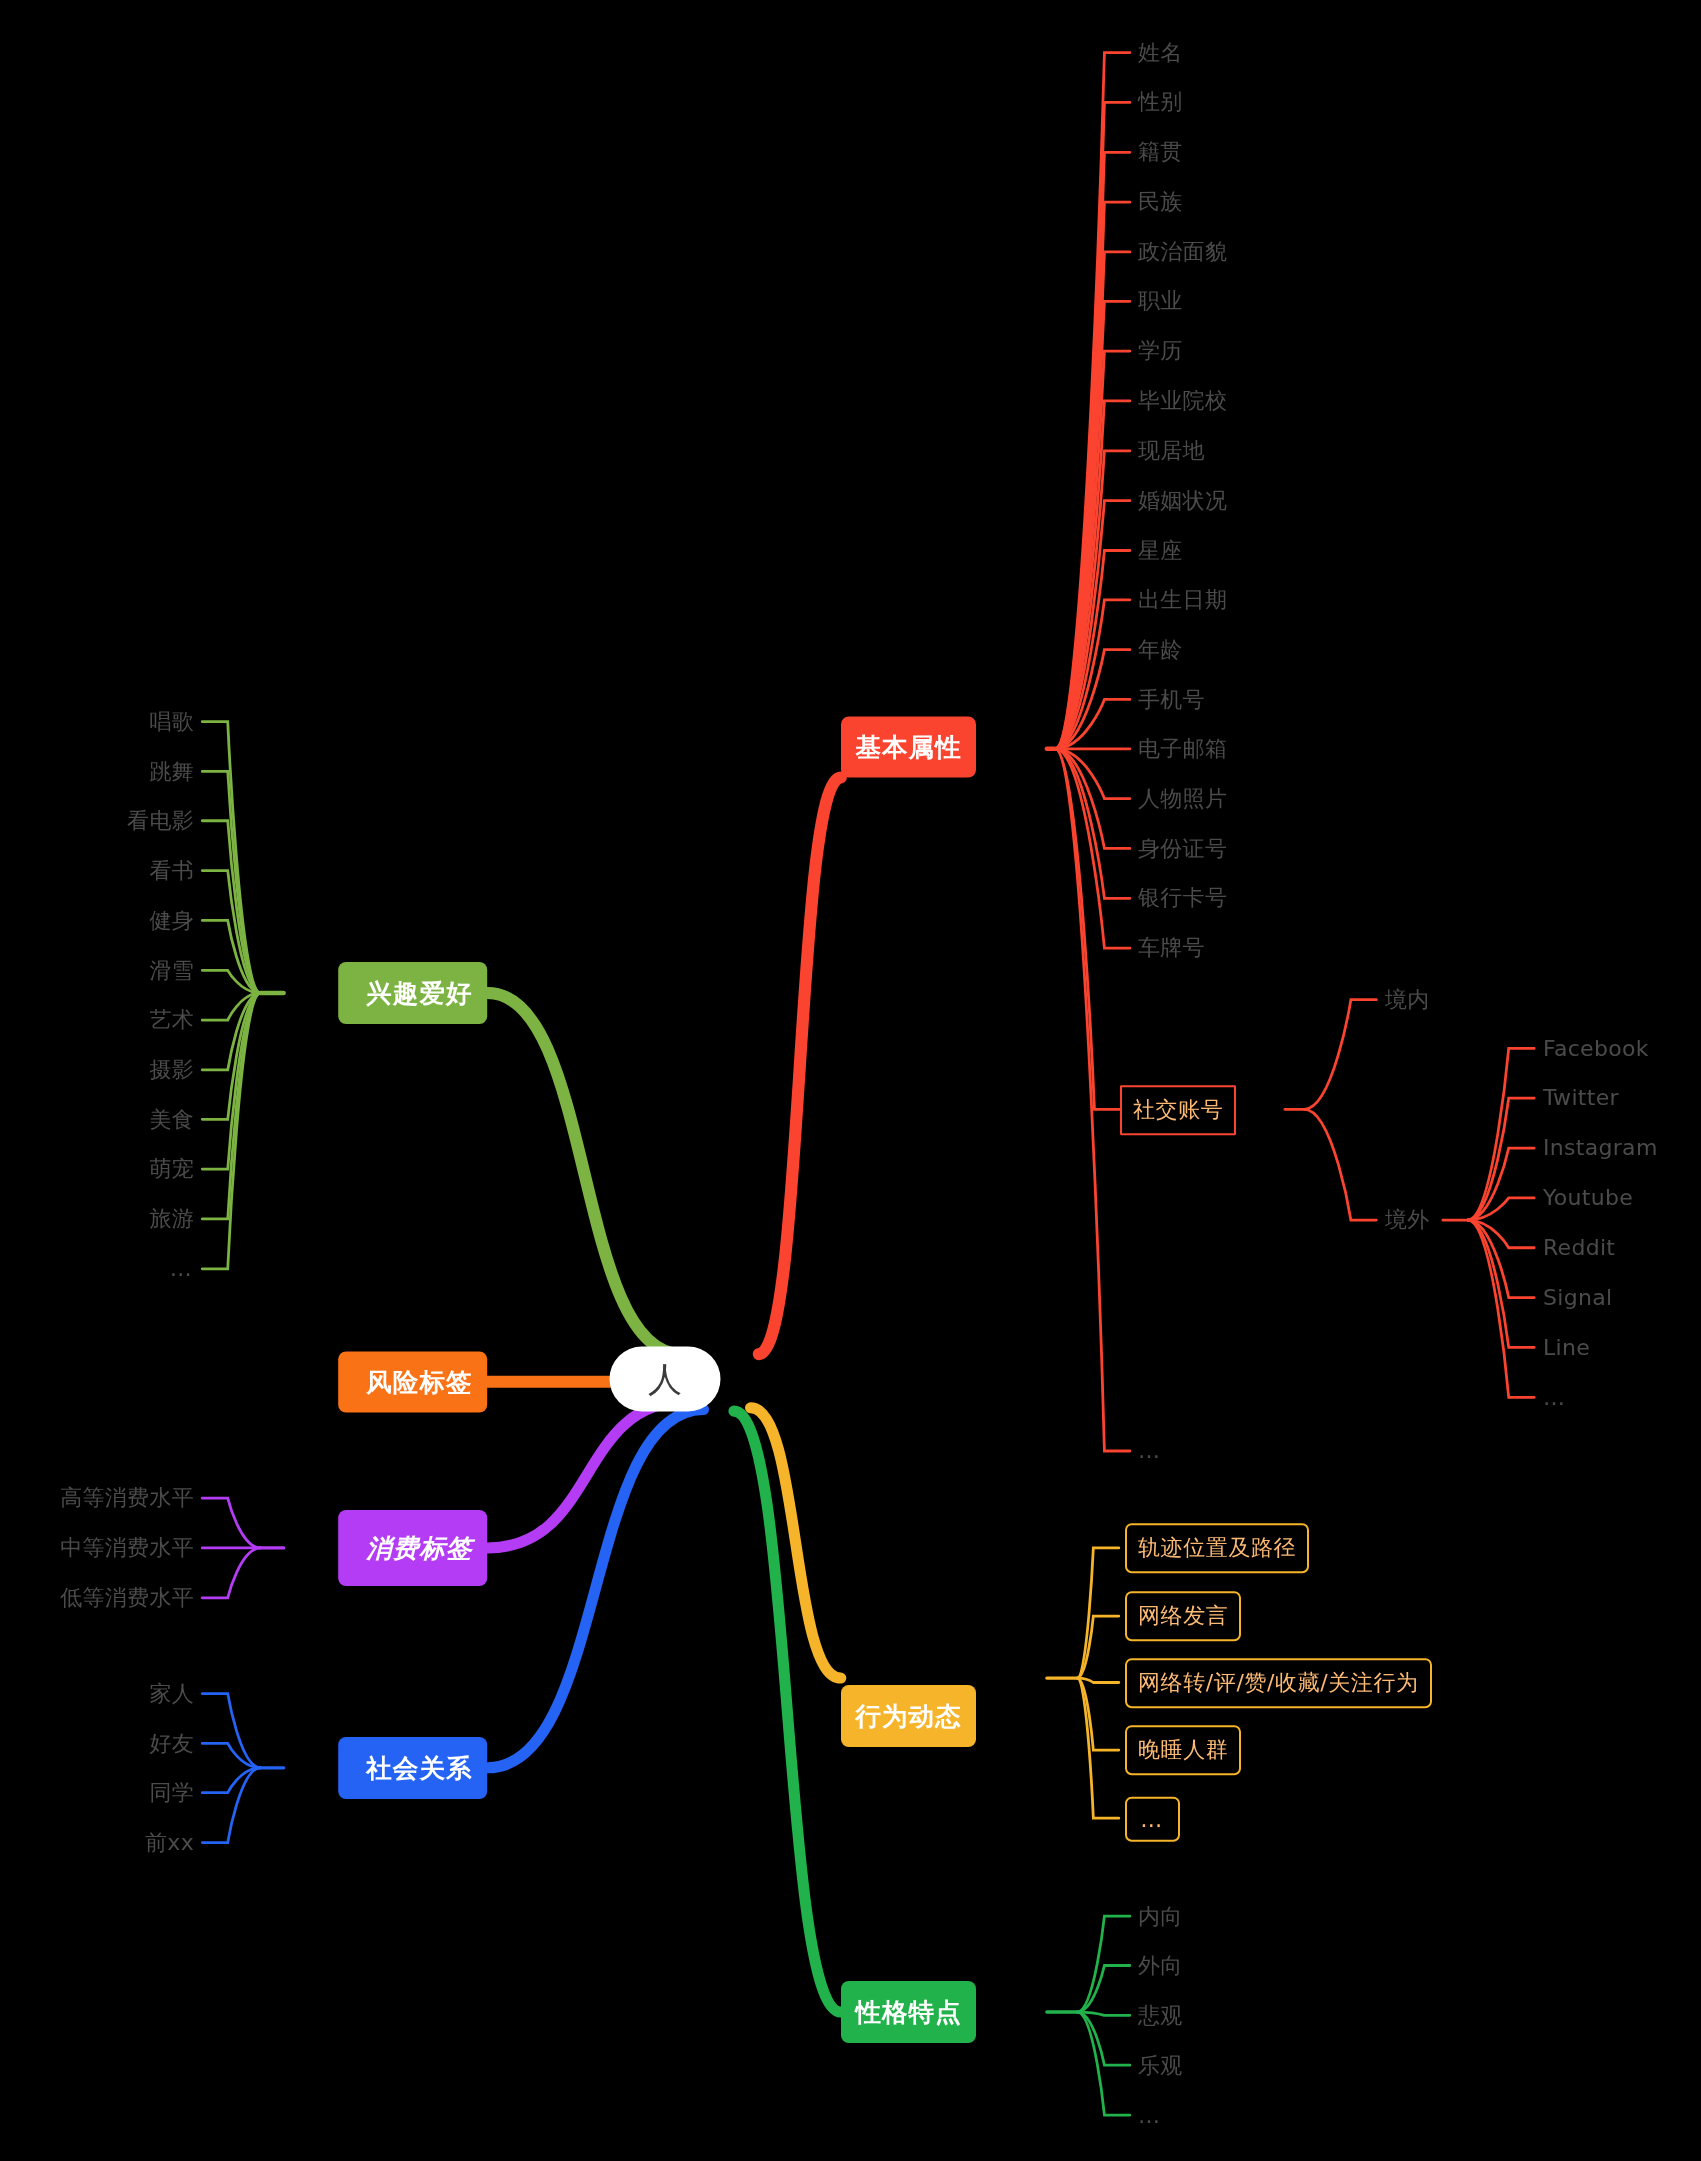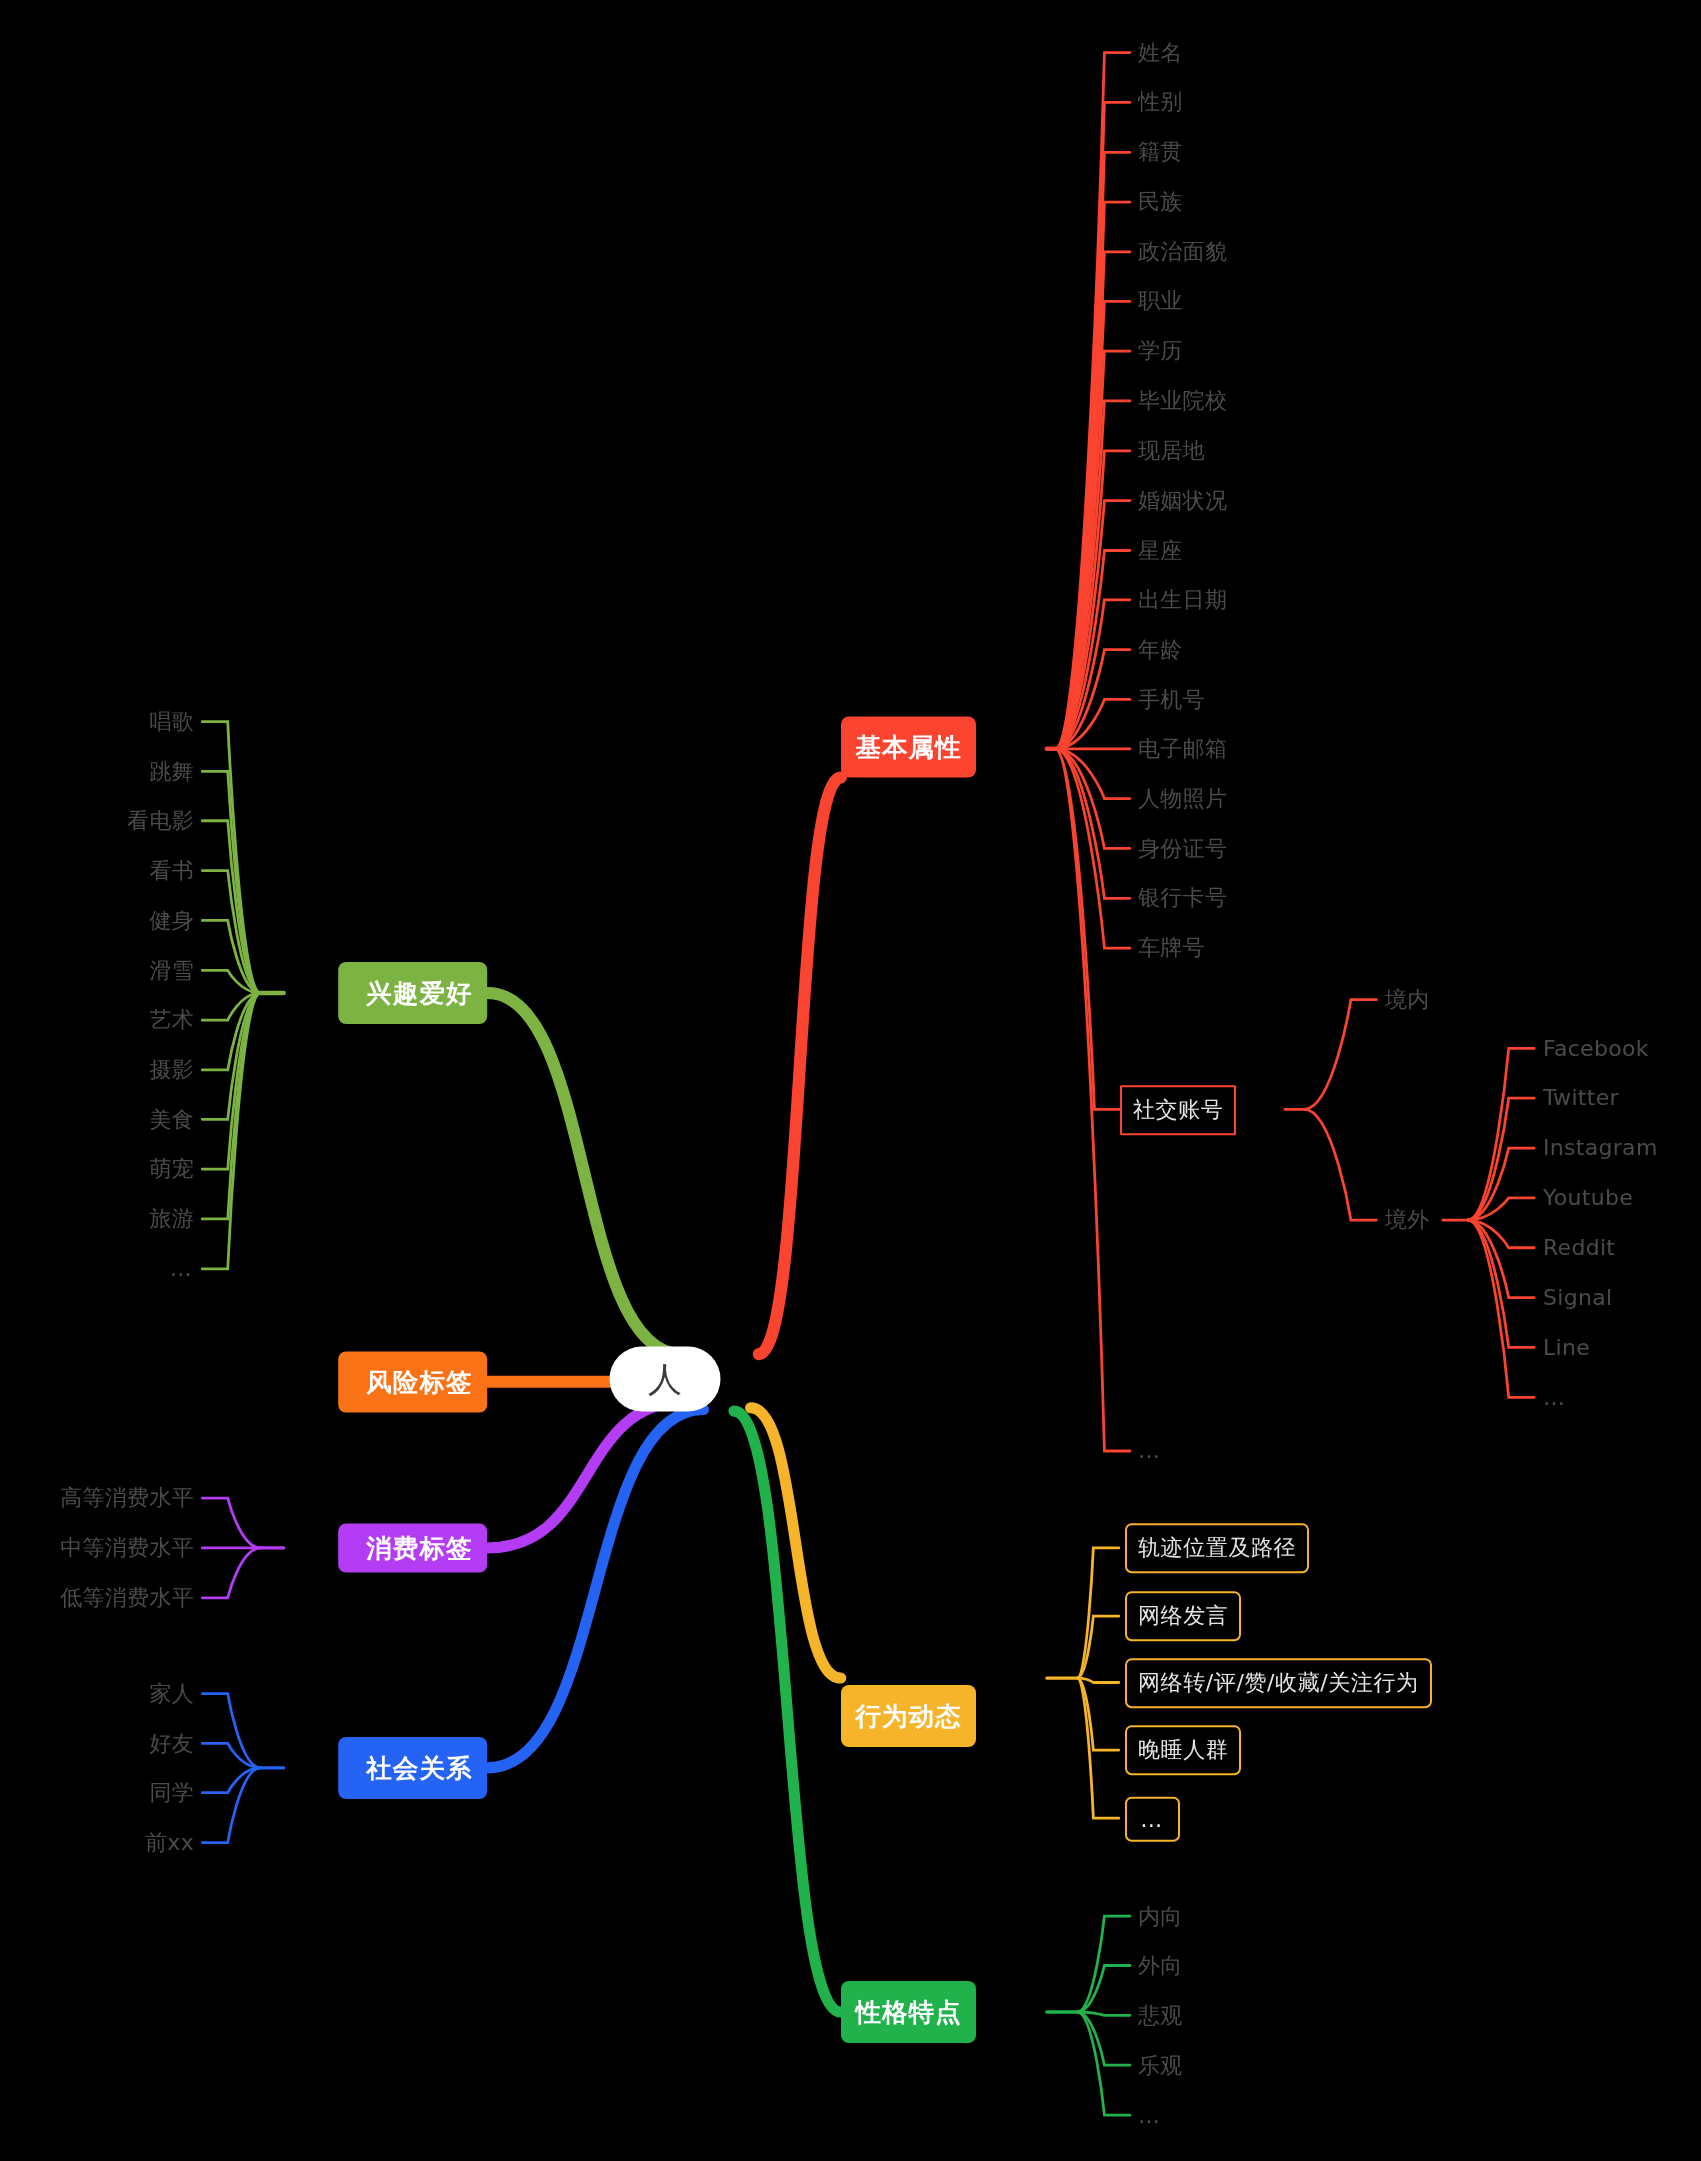--- a/index.html
+++ b/index.html
@@ -49,21 +49,21 @@
   }
   .node.ra{ transform:translate(-100%,-50%);padding-left:28px; }   
 
   
   .obox{
     position:absolute;
     transform:translate(0,-50%);
     display:flex; align-items:center; justify-content:flex-start;
     border:2.2px solid #f5b429;
     border-radius:6.6px;
-    color:#e5e5e5;
+    color:#fdba74;
     font-size:22px;
     letter-spacing:0.6px;
     box-sizing:border-box;
     padding:7.8px 11px;
     white-space:nowrap;
     background:transparent;
   }
   .obox.sq{ border-radius:1.1px; border-color:#fb4430; }
   .obox.dotsbox{ justify-content:center; letter-spacing:2.8px; padding:7.8px 13.3px;}
 
@@ -214,21 +214,21 @@
   <div class="leaf l" style="left:194px; top:971px;">滑雪</div>
   <div class="leaf l" style="left:194px; top:1020px;">艺术</div>
   <div class="leaf l" style="left:194px; top:1070px;">摄影</div>
   <div class="leaf l" style="left:194px; top:1120px;">美食</div>
   <div class="leaf l" style="left:194px; top:1169px;">萌宠</div>
   <div class="leaf l" style="left:194px; top:1219px;">旅游</div>
   <div class="leaf l dots" style="left:194px; top:1269px;">…</div>
 
   <div class="node ra" style="left:487px; top:1382px; height:61px; background:#f97316;">风险标签</div>
 
-  <div class="node ra" style="left:487px; top:1548px; height:49px; background:#b43cf5;">消费标签</div>
+  <div class="node ra" style="left:487px; top:1548px; height:76px; background:#b43cf5;font-style:italic;">消费标签</div>
 
   <div class="leaf l" style="left:194px; top:1498px;">高等消费水平</div>
   <div class="leaf l" style="left:194px; top:1548px;">中等消费水平</div>
   <div class="leaf l" style="left:194px; top:1598px;">低等消费水平</div>
 
   <div class="node ra" style="left:487px; top:1768px; height:62px; background:#2563f5;">社会关系</div>
 
   <div class="leaf l" style="left:194px; top:1694px;">家人</div>
   <div class="leaf l" style="left:194px; top:1744px;">好友</div>
   <div class="leaf l" style="left:194px; top:1793px;">同学</div>

